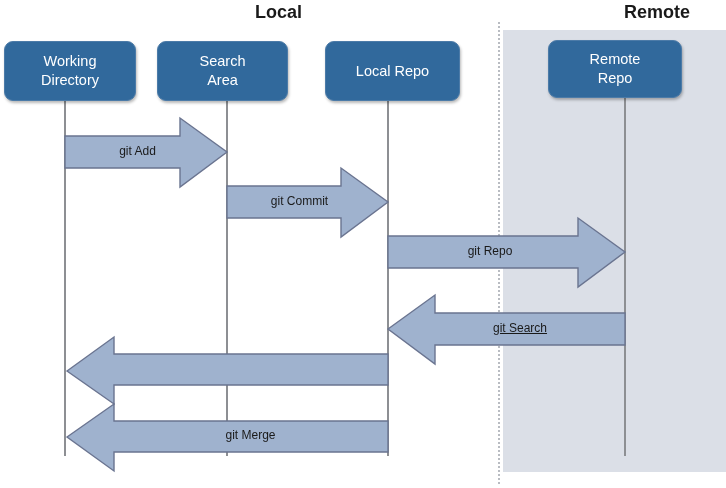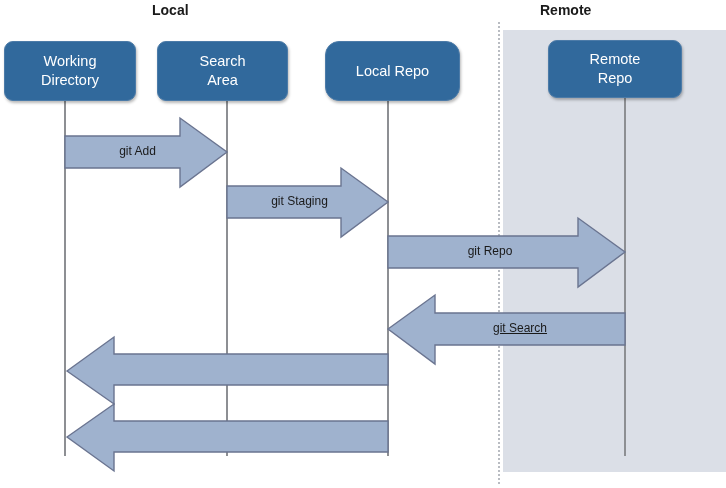--- a/index.html
+++ b/index.html
@@ -30,24 +30,24 @@
     position: absolute;
     left: 498px;
     top: 22px;
     width: 0;
     height: 462px;
     border-left: 2px dotted #b9bcc2;
   }
   
   .section-heading {
     position: absolute;
-    font-size: 14px;
+    font-size: 18px;
     font-weight: bold;
     color: #1a1a1a;
-    text-align: left;
+    text-align: right;
     white-space: nowrap;
   }
   .heading-local  { left: 152px; top: 2px; width: 150px; }
   .heading-remote { left: 540px; top: 2px; width: 150px; }
   
   .lifeline {
     position: absolute;
     width: 0;
     border-left: 2px solid #8d8f93;
   }
@@ -112,33 +112,34 @@
     <polygon class="arrow-shape" points="388,236 578,236 578,218 625,252 578,287 578,268 388,268"></polygon>
 
     <polygon class="arrow-shape" points="388,329 435,295 435,313 625,313 625,345 435,345 435,364"></polygon>
 
     <polygon class="arrow-shape" points="67,371 114,337 114,354 388,354 388,385 114,385 114,404"></polygon>
 
     <polygon class="arrow-shape" points="67,437 114,404 114,421 388,421 388,452 114,452 114,471"></polygon>
   </svg>
 
   <div class="arrow-label" style="left:65px; top:144px; width:145px;">git Add</div>
-  <div class="arrow-label" style="left:227px; top:194px; width:145px;">git Staging</div>
+  <div class="arrow-label" style="left:227px; top:194px; width:145px;">git Commit</div>
   <div class="arrow-label" style="left:390px; top:244px; width:200px;">git Repo</div>
   <div class="arrow-label" style="left:420px; top:321px; width:200px;text-decoration:underline;">git Search</div>
+  <div class="arrow-label" style="left:118px; top:428px; width:265px;">git Merge</div>
 
   <div class="node-box" style="left:4px; top:41px; width:132px; height:60px;">
     <span>Working
 Directory</span>
   </div>
   <div class="node-box" style="left:157px; top:41px; width:131px; height:60px;">
     <span>Search
 Area</span>
   </div>
-  <div class="node-box" style="left:325px; top:41px; width:135px; height:60px;border-radius:14px;">
+  <div class="node-box" style="left:325px; top:41px; width:135px; height:60px;">
     <span>Local Repo</span>
   </div>
   <div class="node-box" style="left:548px; top:40px; width:134px; height:58px;">
     <span>Remote
 Repo</span>
   </div>
 
 </div>
 
 </body></html>

